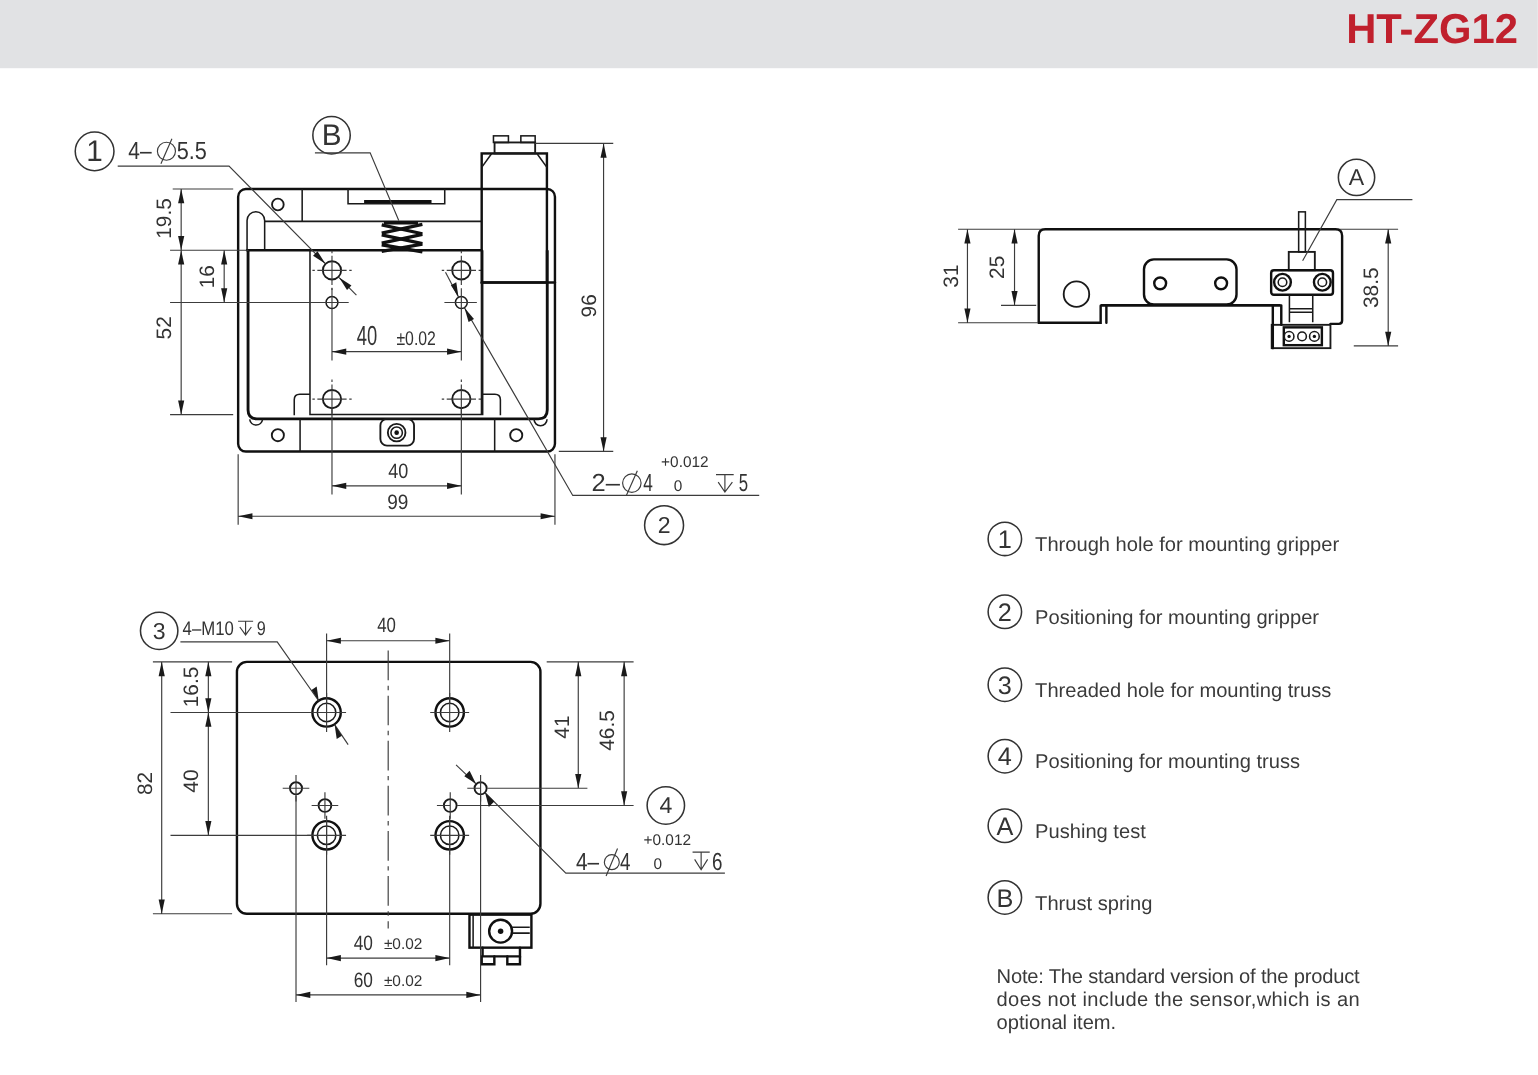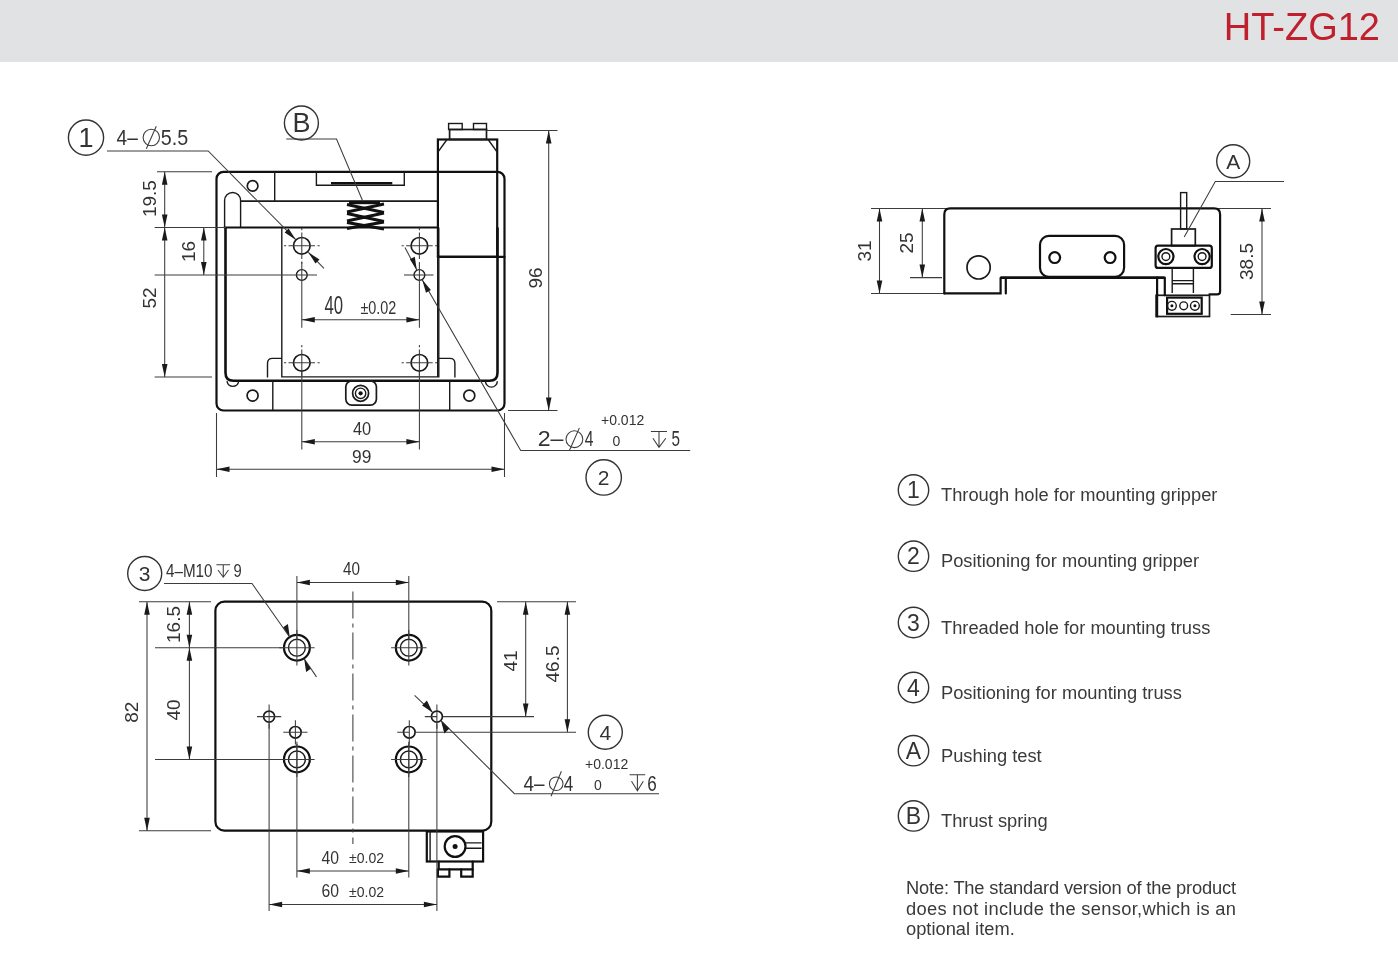--- a/index.html
+++ b/index.html
@@ -1,17 +1,17 @@
 <!DOCTYPE html>
 <html><head>
 <meta charset="utf-8">
 <style>
 html,body{margin:0;padding:0;background:#fff;width:1398px;height:977px;overflow:hidden;}
 .hdr{position:absolute;left:0;top:0;width:1398px;height:62px;background:#e1e2e4;}
-.title{position:absolute;top:6px;right:18px;font-family:"Liberation Sans",sans-serif;font-weight:normal;font-size:38px;color:#c0202d;letter-spacing:0px;}
+.title{position:absolute;top:6px;right:18px;font-family:"Liberation Sans",sans-serif;font-weight:bold;font-size:38px;color:#c0202d;letter-spacing:0px;}
 svg{position:absolute;left:0;top:0;}
 .o{stroke:#101010;stroke-width:2.2;fill:none;stroke-linecap:round;}
 .o3{stroke:#101010;stroke-width:2.6;fill:none;}
 .m{stroke:#1a1a1a;stroke-width:1.7;fill:none;}
 .n{stroke:#1a1a1a;stroke-width:1.4;fill:none;}
 .t{stroke:#3c3c3c;stroke-width:1.05;fill:none;}
 .bal{stroke:#333;stroke-width:1.4;fill:none;}
 .ar{fill:#1a1a1a;stroke:none;}
 text{font-family:"Liberation Sans",sans-serif;fill:#333;}
 .d{font-size:19px;}

